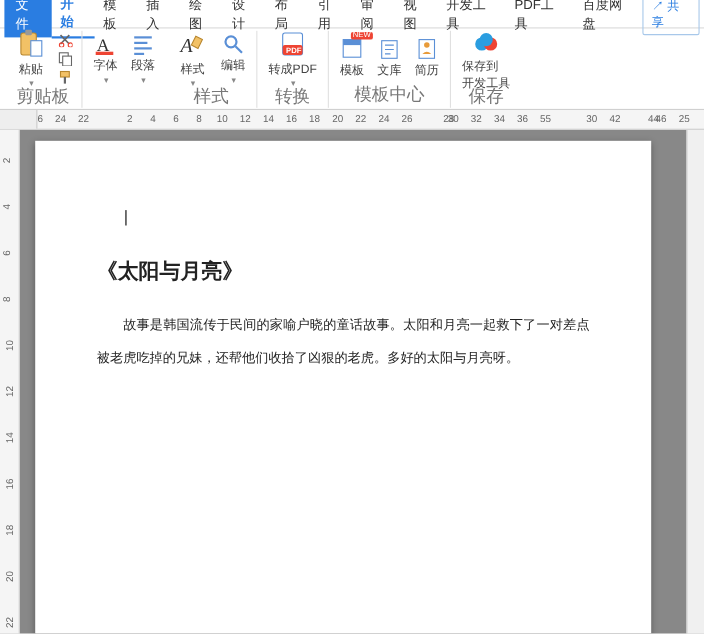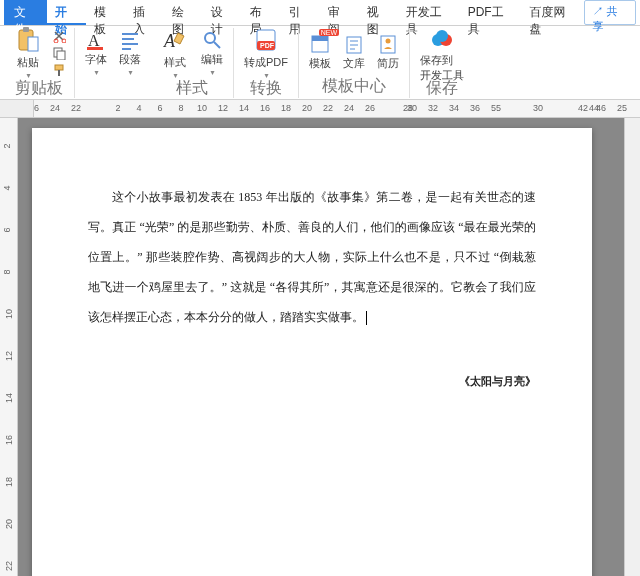--- a/index.html
+++ b/index.html
@@ -1,17 +1,17 @@
 <!DOCTYPE html>
 <html><head>
 <meta charset="utf-8">
 <style>
 * { margin:0; padding:0; box-sizing:border-box; }
 body { font-family:"Microsoft YaHei","SimSun",sans-serif; background:#fff; width:640px; height:576px; overflow:hidden; font-size:12px; color:#333; }
-.menubar { display:flex; height:26px; background:#fff; border-bottom:1px solid #d0d0d0; padding:0 4px; }
+.menubar { display:flex; align-items:center; height:26px; background:#fff; border-bottom:1px solid #d0d0d0; padding:0 4px; }
 .menu-item { padding:4px 8px; cursor:pointer; font-size:12px; color:#333; }
 .menu-item.active { color:#2a7de1; font-weight:bold; border-bottom:2px solid #2a7de1; }
 .menu-item.file { background:#2a7de1; color:#fff; padding:4px 10px; }
 .spacer { flex:1; }
 .share { color:#2a7de1; padding:3px 8px; border:1px solid #a8c8ea; border-radius:2px; font-size:11px; }
 .ribbon { display:flex; align-items:flex-start; height:74px; background:#fff; border-bottom:1px solid #d0d0d0; padding:2px 4px 0; }
 .rgroup { display:flex; flex-direction:column; align-items:center; justify-content:space-between; height:70px; padding:0 6px; border-right:1px solid #e0e0e0; }
 .rgroup:last-child { border-right:none; }
 .rrow { display:flex; align-items:center; gap:4px; height:50px; }
 .rbtn { display:flex; flex-direction:column; align-items:center; justify-content:center; gap:1px; padding:2px 4px; cursor:pointer; min-width:30px; }
@@ -25,21 +25,21 @@
 .ruler-h { height:18px; background:#f5f5f5; border-bottom:1px solid #ccc; position:relative; display:flex; }
 .ruler-h .corner { width:34px; border-right:1px solid #ccc; background:#eee; }
 .ruler-h .scale { flex:1; position:relative; font-size:9px; color:#666; overflow:hidden; }
 .ruler-h .num { position:absolute; top:3px; transform:translateX(-50%); }
 .editor { display:flex; height:458px; background:#888; }
 .ruler-v { width:18px; background:#f5f5f5; border-right:1px solid #ccc; position:relative; }
 .ruler-v .num { position:absolute; left:4px; font-size:9px; color:#666; transform:translateY(-50%) rotate(-90deg); transform-origin:center; }
 .pagewrap { flex:1; background:#888; overflow:hidden; padding:10px 14px; }
 .page { width:560px; min-height:700px; background:#fff; box-shadow:0 2px 6px rgba(0,0,0,.35); padding:54px 56px; font-family:"SimSun",serif; font-size:12px; line-height:2.5; color:#222; }
 .t1 { color:#e43; font-weight:bold; font-size:17px; text-align:center; margin-bottom:12px; font-family:"SimHei","Microsoft YaHei",sans-serif; }
-.t2 { font-weight:bold; font-size:11px; text-align:right; margin:36px 0 8px; font-family:"SimHei","Microsoft YaHei",sans-serif; }
+.t2 { font-weight:bold; font-size:19px; text-align:left; margin:12px 0 8px; font-family:"SimHei","Microsoft YaHei",sans-serif; }
 .para { text-align:justify; text-indent:2em; }
 .cursor { display:inline-block; width:1px; height:14px; background:#000; vertical-align:middle; margin-left:2px; }
 .scrollbar { width:16px; background:#f0f0f0; border-left:1px solid #ccc; }
 svg { display:block; }
 .new-badge { position:absolute; top:-2px; right:-4px; background:#e43; color:#fff; font-size:7px; padding:0 2px; border-radius:2px; }
 .rbtn.rel { position:relative; }
 </style>
 </head>
 <body>
 
@@ -247,21 +247,21 @@
       <span class="num" style="left: 315px;">24</span>
       <span class="num" style="left: 336px;">26</span>
       <span class="num" style="left: 374px;">28</span>
       <span class="num" style="left: 378px;">30</span>
       <span class="num" style="left: 399px;">32</span>
       <span class="num" style="left: 420px;">34</span>
       <span class="num" style="left: 441px;">36</span>
       <span class="num" style="left: 462px;">55</span>
       <span class="num" style="left: 483px;"></span>
       <span class="num" style="left: 504px;">30</span>
-      <span class="num" style="left: 549px;">42</span>
+      <span class="num" style="left: 525px;">42</span>
       <span class="num" style="left: 560px;">44</span>
       <span class="num" style="left: 567px;">46</span>
       <span class="num" style="left: 588px;">25</span>
     </div>
 </div>
 
 <div class="editor">
   <div class="ruler-v" id="vscale">
       <span class="num" style="top: 28px;">2</span>
       <span class="num" style="top: 70px;">4</span>
@@ -270,18 +270,19 @@
       <span class="num" style="top: 196px;">10</span>
       <span class="num" style="top: 238px;">12</span>
       <span class="num" style="top: 280px;">14</span>
       <span class="num" style="top: 322px;">16</span>
       <span class="num" style="top: 364px;">18</span>
       <span class="num" style="top: 406px;">20</span>
       <span class="num" style="top: 448px;">22</span>
     </div>
   <div class="pagewrap">
     <div class="page">
-      <p class="para"><span>这个小故事最初发表在 1853 年出版的《故事集》第二卷，是一起有关世态的速写。真正 “光荣” 的是那些勤劳、朴质、善良的人们，他们的画像应该 “最在最光荣的位置上。” 那些装腔作势、高视阔步的大人物，实际上什么也不是，只不过 “倒栽葱地飞进一个鸡屋里去了。” 这就是 “各得其所”，其寓意还是很深的。它教会了我们应该怎样摆正心态，本本分分的做人，踏踏实实做事。</span><span class="cursor"></span></p>
+      <p class="para"><span class="cursor"></span></p>
       <div class="t2">《太阳与月亮》</div>
+      <p class="para">故事是韩国流传于民间的家喻户晓的童话故事。太阳和月亮一起救下了一对差点被老虎吃掉的兄妹，还帮他们收拾了凶狠的老虎。多好的太阳与月亮呀。</p>
     </div>
   </div>
   <div class="scrollbar"></div>
 </div>
 
 </body></html>

